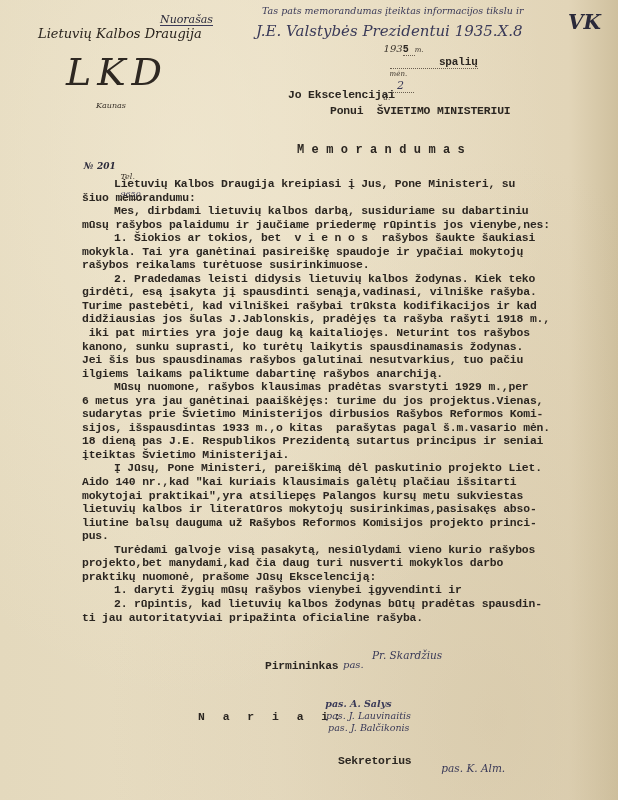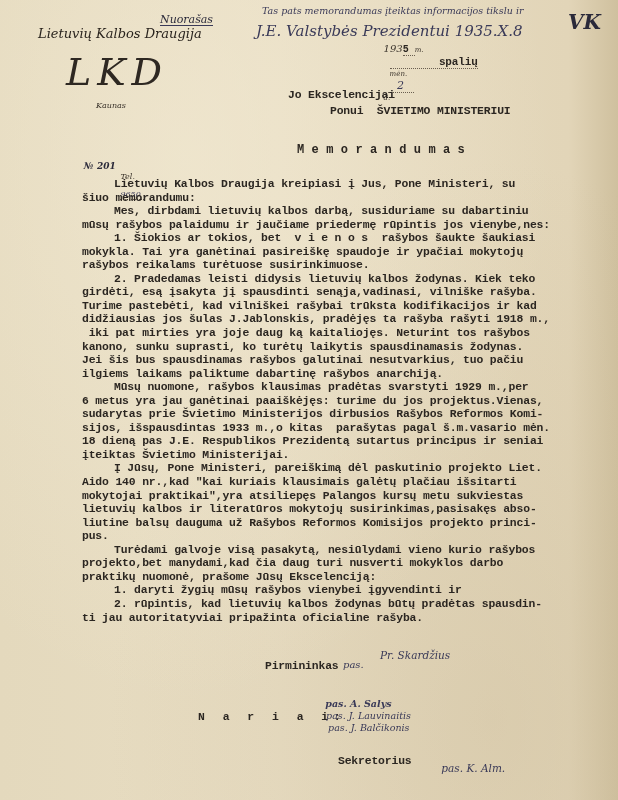--- a/index.html
+++ b/index.html
@@ -105,21 +105,21 @@
     <div class="ln ind">Turėdami galvoje visą pasakytą, nesiūlydami vieno kurio rašybos</div>
     <div class="ln">projekto,bet manydami,kad čia daug turi nusverti mokyklos darbo</div>
     <div class="ln">praktikų nuomonė, prašome Jūsų Ekscelenciją:</div>
     <div class="ln ind">1. daryti žygių mūsų rašybos vienybei įgyvendinti ir</div>
     <div class="ln ind">2. rūpintis, kad lietuvių kalbos žodynas būtų pradėtas spausdin-</div>
     <div class="ln">ti jau autoritatyviai pripažinta oficialine rašyba.</div>
   </div>
 
   <div class="abs tw" style="left:249px; top:660px;padding-left:16px;">Pirmininkas</div>
   <div class="abs hand" style="left:343px; top:659px; font-size:10px;">pas.</div>
-  <div class="abs hand" style="left:380px; top:649px; font-size:10.5px;">Pr. Skardžius</div>
+  <div class="abs hand" style="left:372px; top:649px; font-size:10.5px;">Pr. Skardžius</div>
 
   <div class="abs tw tw-spaced" style="left:198px; top:703px;">N a r i a i:</div>
   <div class="abs hand" style="left:312px; top:687px; font-size:9.5px;font-weight:bold;">
     <span>pas.</span> <span>A. Salys</span>
   </div>
   <div class="abs hand" style="left:314px; top:699px; font-size:9.5px;">
     <span>pas.</span> <span>J. Lauvinaitis</span>
   </div>
   <div class="abs hand" style="left:316px; top:711px; font-size:9.5px;">
     <span>pas.</span> <span>J. Balčikonis</span>

